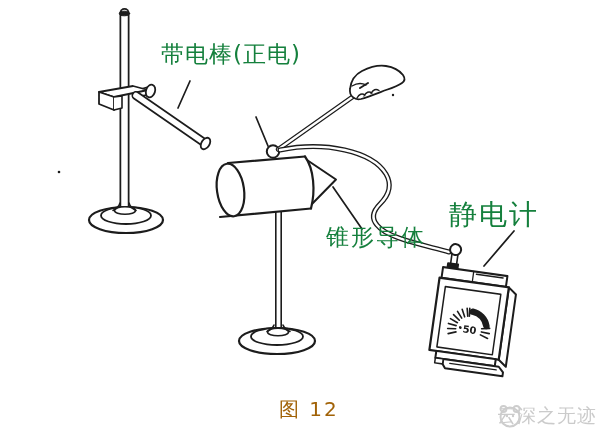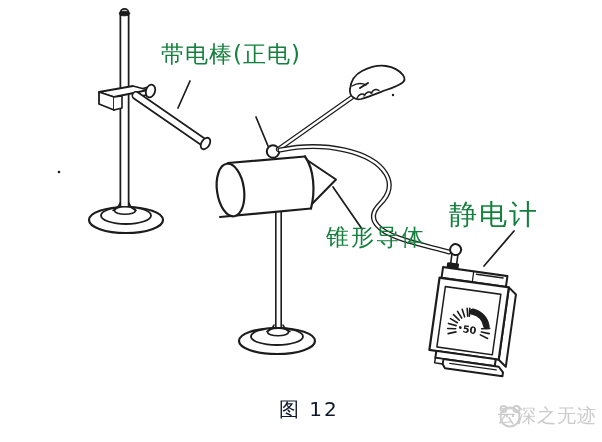--- a/index.html
+++ b/index.html
@@ -8,21 +8,21 @@
     font-family:"DejaVu Sans","Liberation Sans",sans-serif;color:#1c1c1c;
   }
   #stage svg{position:absolute;left:0;top:0;}
   .label{
     position:absolute;white-space:nowrap;color:#15803d;
     font-size:23px;letter-spacing:1px;font-weight:500;line-height:1;
     font-family:"DejaVu Sans","Liberation Sans",sans-serif;
   }
   .caption{
     position:absolute;left:279px;top:396px;font-size:20px;letter-spacing:2px;
-    color:#0f172a;font-weight:500;white-space:nowrap;
+    color:#a16207;font-weight:500;white-space:nowrap;
   }
   .watermark{
     position:absolute;right:5px;top:403px;display:flex;align-items:center;gap:6px;
     color:#cbcbcb;font-size:19px;letter-spacing:1px;white-space:nowrap;
   }
   .wm-icon{display:block;}
 </style>
 </head>
 <body>
 

